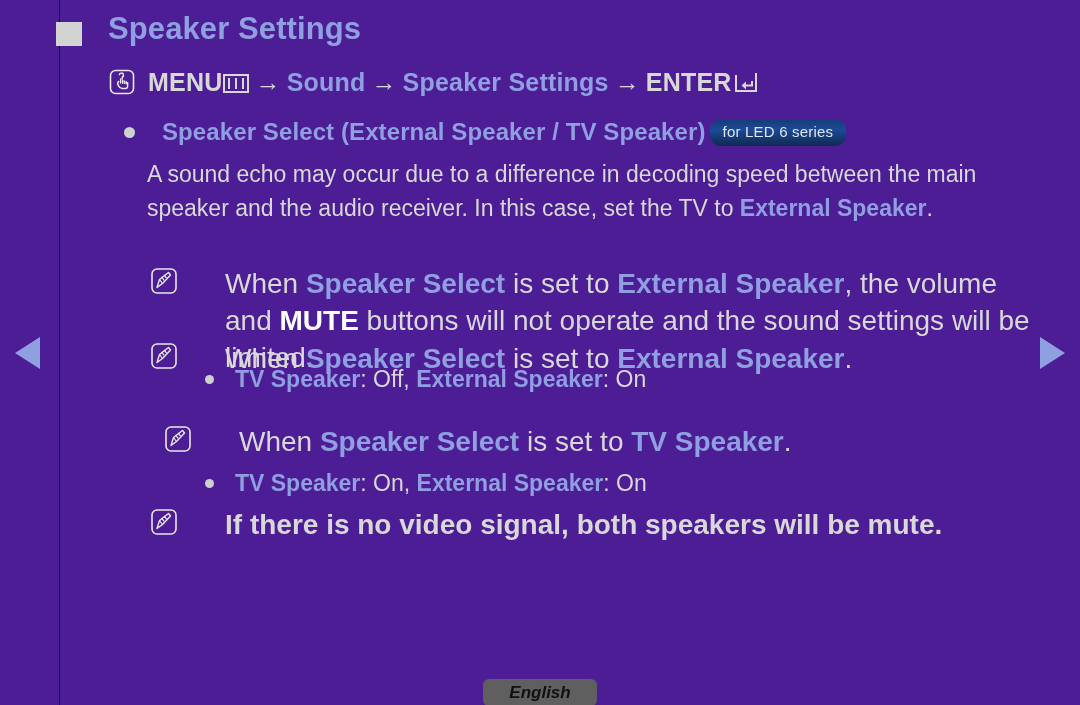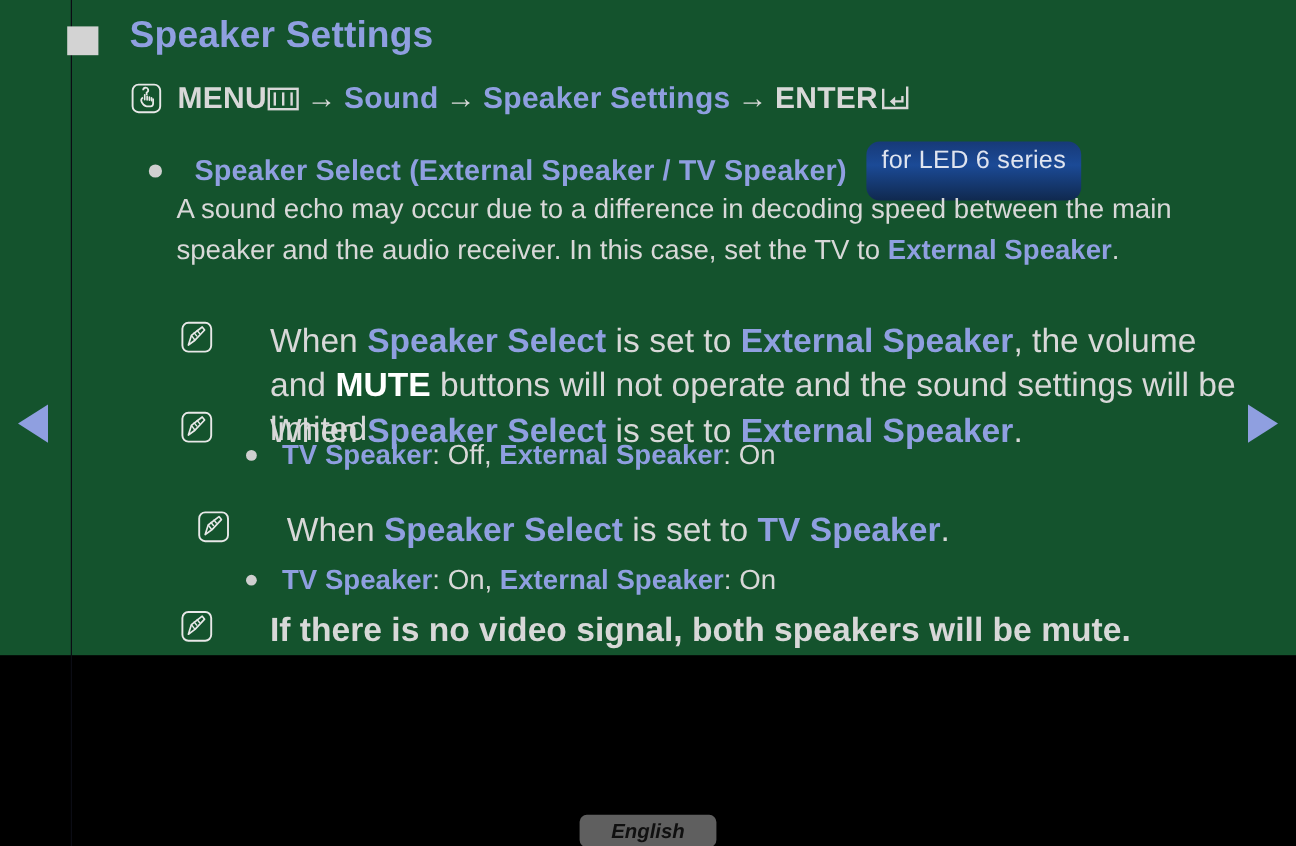--- a/index.html
+++ b/index.html
@@ -4,22 +4,22 @@
 <style>
   * { box-sizing: border-box; margin: 0; padding: 0; }
   html, body {
     width: 1080px; height: 705px;
     background: #000000;
     overflow: hidden;
     font-family: "Liberation Sans", sans-serif;
   }
   #root {
     position: relative;
-    width: 1080px; height: 546px;
-    background: #14532d;
+    width: 1080px; height: 705px;
+    background: #4c1d95;
   }
 
   
   .left-rule {
     position: absolute;
     left: 59px; top: 0; width: 1px; height: 705px;
     background: #0b0c14;
   }
 
   
@@ -115,24 +115,24 @@
     flex: 0 0 auto;
   }
   .section-title {
     font-size: 24px;
     font-weight: bold;
     color: #8f9fe0;
     letter-spacing: 0.1px;
   }
   .badge {
     display: inline-block;
-    margin-left: 16px;
-    padding: 4px 13px 21px 13px;
+    margin-left: 4px;
+    padding: 4px 13px 6px 13px;
     border-radius: 11px;
-    font-size: 21px;
+    font-size: 15px;
     color: #dfe4ef;
     background: linear-gradient(180deg, #173a78 0%, #1b4a96 40%, #10294f 100%);
     vertical-align: 4px;
     letter-spacing: 0.2px;
   }
 
   
   .para {
     position: absolute;
     left: 147px; top: 157px;

